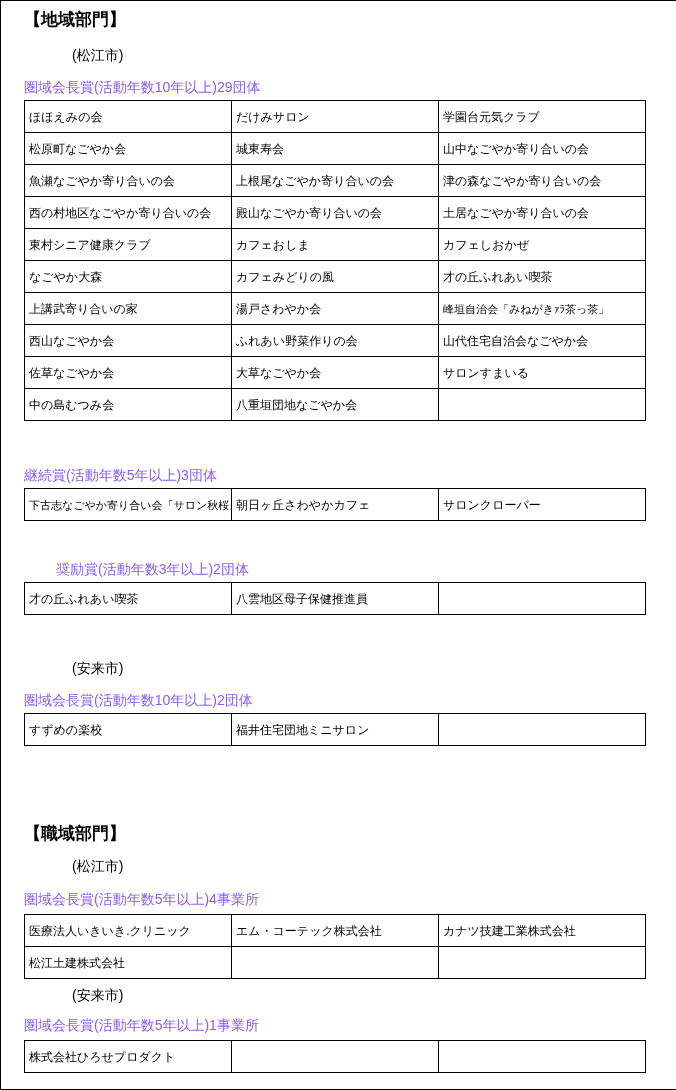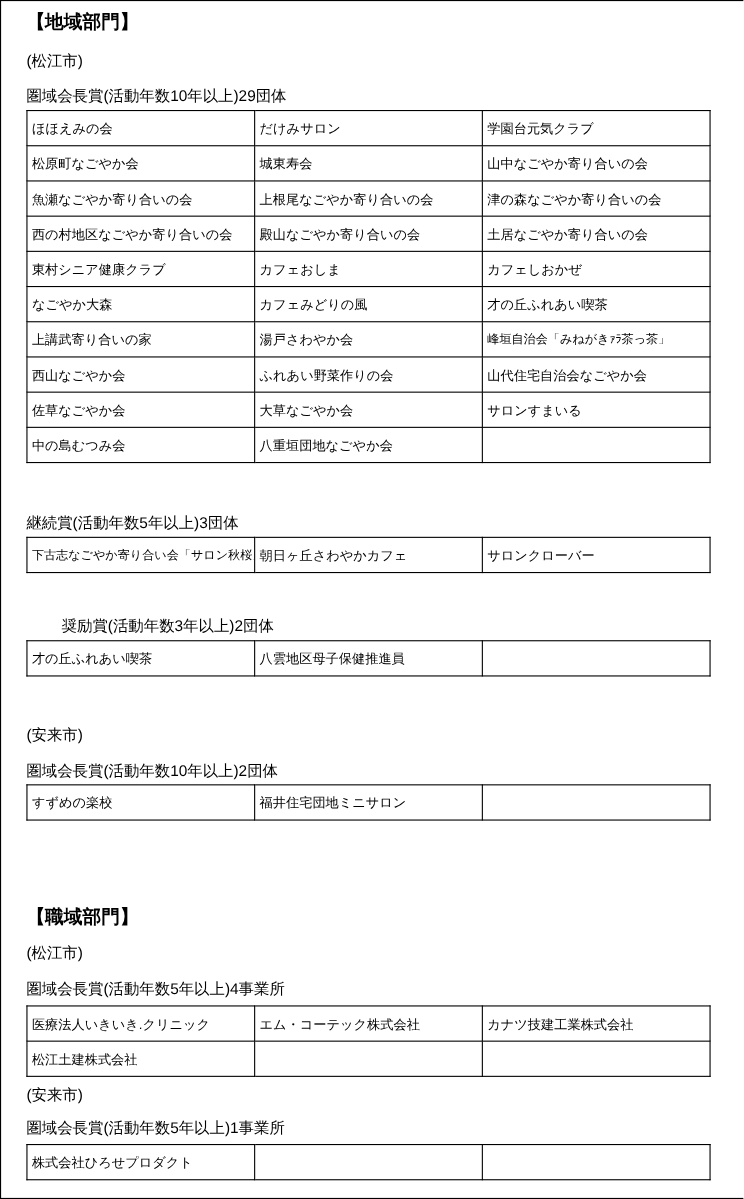--- a/index.html
+++ b/index.html
@@ -27,26 +27,27 @@
     font-size: 17px;
     font-weight: bold;
     line-height: 22px;
     color: #000;
   }
   .city-label {
     margin-top: 15px;
     font-size: 14px;
     line-height: 19px;
     color: #000;
+    margin-left: 48px;
   }
   .award-heading {
     margin-top: 13px;
     font-size: 14px;
     line-height: 19px;
-    color: #000000;
+    color: #8b5cf6;
   }
   table.award-table {
     margin-top: 3px;
     border-collapse: collapse;
     table-layout: fixed;
     width: 621px;
   }
   table.award-table td {
     border: 1px solid #000;
     width: 207px;

